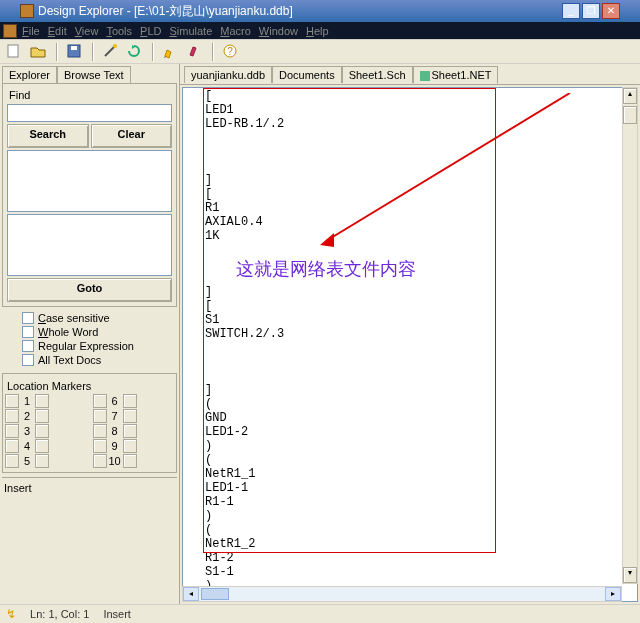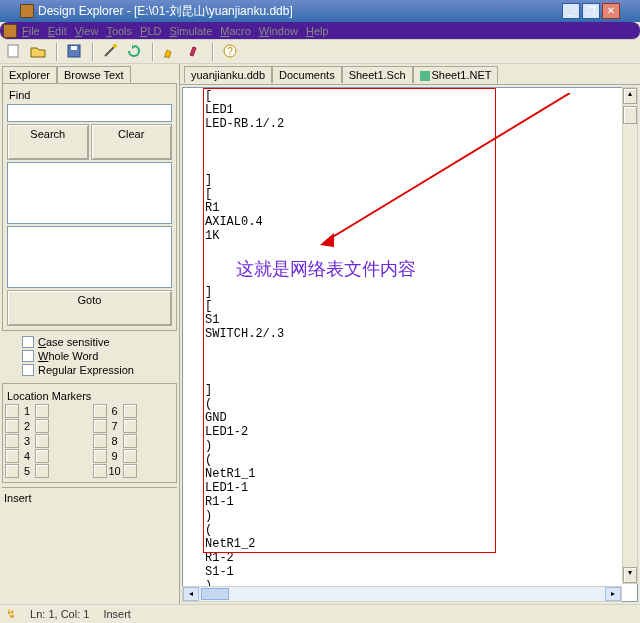--- a/index.html
+++ b/index.html
@@ -3,36 +3,36 @@
 <meta charset="utf-8">
 <style>
   * { box-sizing: border-box; margin: 0; padding: 0; }
   body { font-family: "MS Sans Serif", Tahoma, sans-serif; font-size: 11px; background: #ece9d8; width: 640px; height: 623px; overflow: hidden; }
   .titlebar { height: 22px; background: linear-gradient(#6b8ac9,#336caf); color:#fff; display:flex; align-items:center; padding:0 20px; }
   .titlebar .icon { width:14px; height:14px; background:#c08030; margin-right:4px; border:1px solid #604020; }
   .titlebar .title { flex:1; font-size:12px; }
   .winbtns { display:flex; gap:2px; }
   .winbtn { width:18px; height:16px; background:#d9e7f9; border:1px solid #2c5aa0; font-size:10px; text-align:center; line-height:13px; font-family:Arial; }
   .winbtn.close { background:#e28776; border-color:#a03020; }
-  .menubar { height:18px; background:#4c1d95; display:flex; align-items:center; padding-left:22px; gap:8px; color:#888; font-size:11px; border-bottom:1px solid #d4d0c8;border-radius:8px; }
+  .menubar { height:18px; background:#0f172a; display:flex; align-items:center; padding-left:22px; gap:8px; color:#888; font-size:11px; border-bottom:1px solid #d4d0c8; }
   .menubar span u { text-decoration:underline; }
   .menubar .appicon { position:absolute; left:3px; width:14px; height:14px; background:#c08030; border:1px solid #604020; }
   .toolbar { height:24px; background:#ece9d8; border-bottom:1px solid #d4d0c8; display:flex; align-items:center; padding:0 6px; gap:6px; }
   .toolbar .tb { width:18px; height:18px; display:inline-block; }
   .toolbar .sep { width:2px; height:18px; border-left:1px solid #aca899; border-right:1px solid #fff; margin:0 2px; }
   .content { display:flex; height:540px;justify-content:space-between; }
   .left { width:180px; background:#ece9d8; border-right:1px solid #aca899; padding:2px; display:flex; flex-direction:column; }
   .tabs-left { display:flex; }
   .tab-left { font-size:11px; padding:2px 6px; border:1px solid #aca899; border-bottom:none; background:#ece9d8; }
   .tab-left.active { background:#ece9d8; font-weight:normal; }
   .panel { border:1px solid #aca899; background:#ece9d8; padding:4px; }
   .group-label { font-size:11px; padding:1px 2px; }
   .input { width:100%; height:18px; border:1px solid #7f9db9; background:#fff; margin:2px 0; }
   .btnrow { display:flex; gap:2px; }
-  .btn { flex:1; height:36px; border:1px solid #aca899; background:#ece9d8; font-size:11px; text-align:center; line-height:18px; box-shadow:inset 1px 1px #fff, inset -1px -1px #aca899; cursor:pointer; }
+  .btn { flex:1; height:24px; border:1px solid #aca899; background:#ece9d8; font-size:11px; text-align:center; line-height:18px; box-shadow:inset 1px 1px #fff, inset -1px -1px #aca899; cursor:pointer;font-weight:bold; }
   .btn.full { width:100%; }
   .listbox { width:100%; height:62px; background:#fff; border:1px solid #7f9db9; margin-top:2px; }
   .checkboxes { padding:4px 2px; }
   .chk { display:flex; align-items:center; gap:4px; font-size:11px; padding:1px 18px; color:#000; }
   .chk .box { width:12px; height:12px; border:1px solid #7f9db9; background:#fff; }
   .markers { border:1px solid #aca899; padding:4px 2px; margin-top:2px; }
   .markers-grid { display:grid; grid-template-columns:1fr 1fr; gap:1px 6px; }
   .mrow { display:flex; align-items:center; gap:2px; font-size:11px; }
   .mrow .mbox { width:14px; height:14px; border:1px solid #aca899; background:#ece9d8; box-shadow:inset 1px 1px #fff; }
   .mrow .mnum { width:12px; text-align:center; }
@@ -143,20 +143,24 @@
           <span><u>C</u>ase sensitive</span>
         </div>
       <div class="chk">
           <span class="box"></span>
           <span><u>W</u>hole Word</span>
         </div>
       <div class="chk">
           <span class="box"></span>
           <span>Regular Expression</span>
         </div>
+      <div class="chk">
+          <span class="box"></span>
+          <span>All Text Docs</span>
+        </div>
     </div>
     <div class="markers">
       <div class="section-title">Location Markers</div>
       <div class="markers-grid">
         <div class="mrow">
             <span class="mbox"></span>
             <span class="mnum">1</span>
             <span class="mbox"></span>
           </div>
         <div class="mrow">

